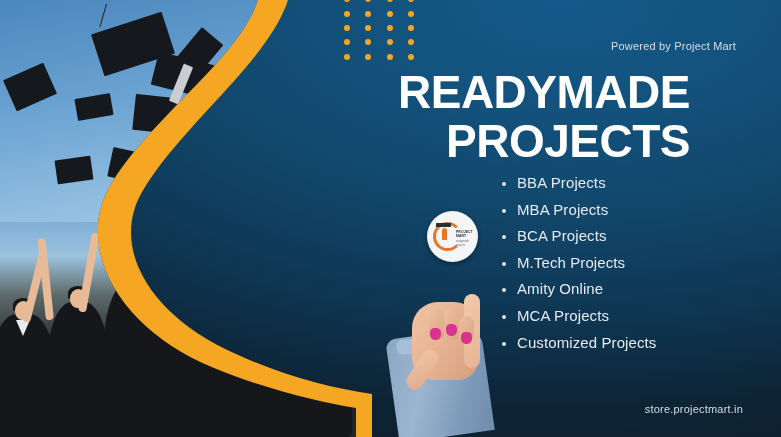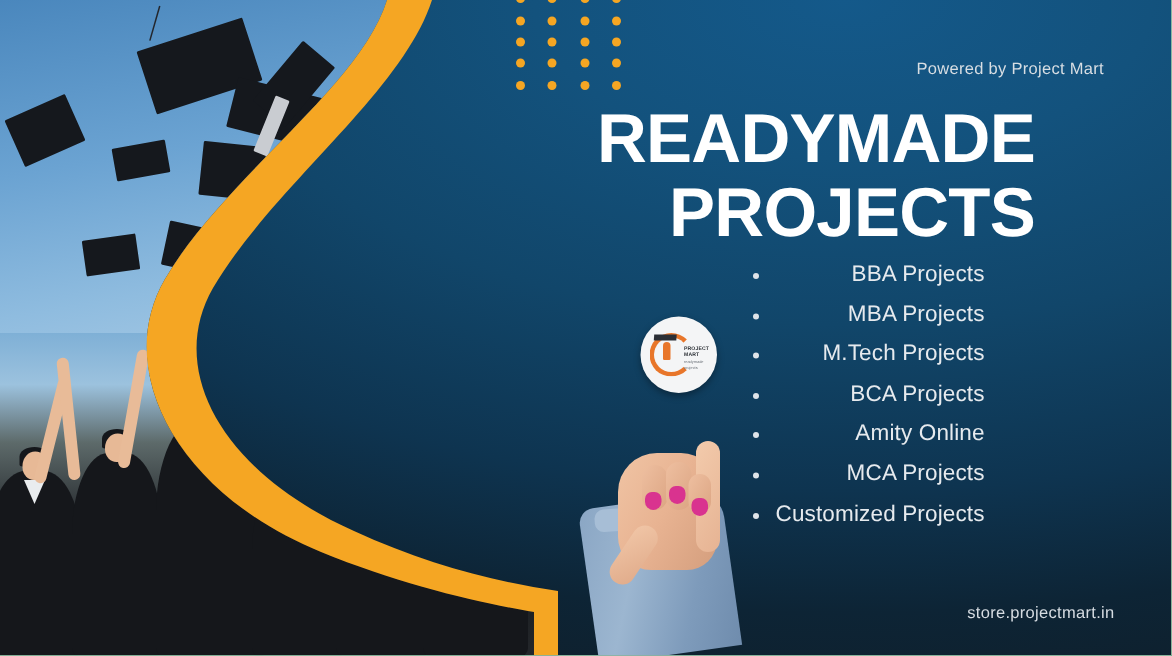--- a/index.html
+++ b/index.html
@@ -131,21 +131,20 @@
     list-style:none;
   }
   .proj-list li{
     position:relative;
     padding-left:17px;
     margin-bottom:9.6px;
     font-size:15px;
     color:#e6eaee;
     letter-spacing:.1px;
     white-space:nowrap;
-    text-align:right;
   }
   .proj-list li::before{
     content:"";
     position:absolute;left:2px;top:8px;
     width:4px;height:4px;border-radius:50%;
     background:#dfe4e9;
   }
 
   .store-url{
     position:absolute;right:38px;bottom:22px;
@@ -351,22 +350,22 @@
   <div class="powered-by">Powered by Project Mart</div>
 
   <div class="headline">
     <span class="l1">READYMADE</span>
     <span class="l2">PROJECTS</span>
   </div>
 
   <ul class="proj-list">
     <li>BBA Projects</li>
     <li>MBA Projects</li>
+    <li>BCA Projects</li>
     <li>M.Tech Projects</li>
-    <li>BCA Projects</li>
     <li>Amity Online</li>
     <li>MCA Projects</li>
     <li>Customized Projects</li>
   </ul>
 
   <div class="hand-wrap">
     <div class="sleeve">
       <span class="sleeve-cuff"></span>
     </div>
     <div class="palm">

